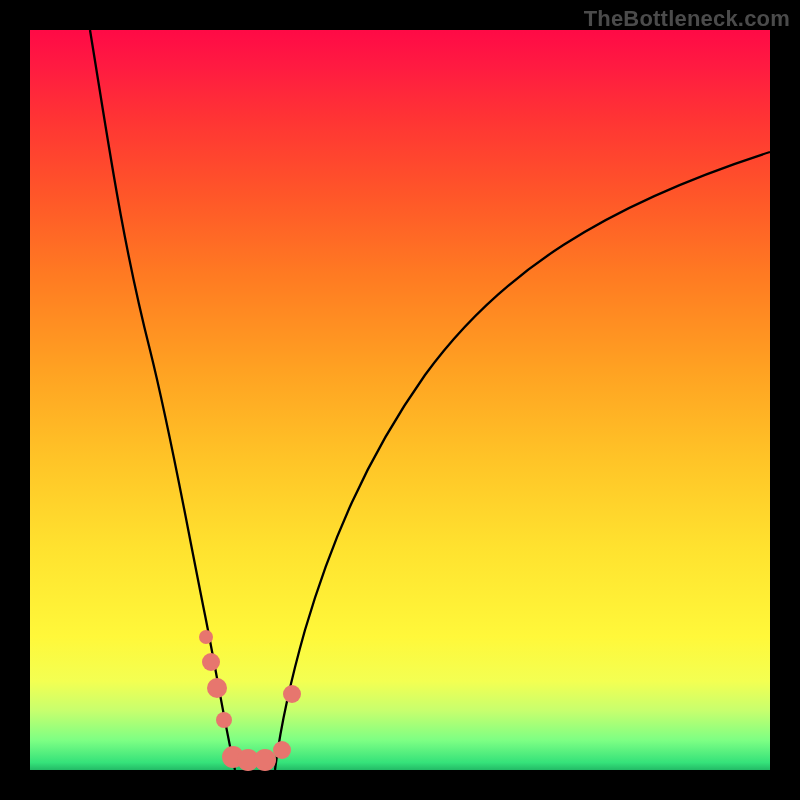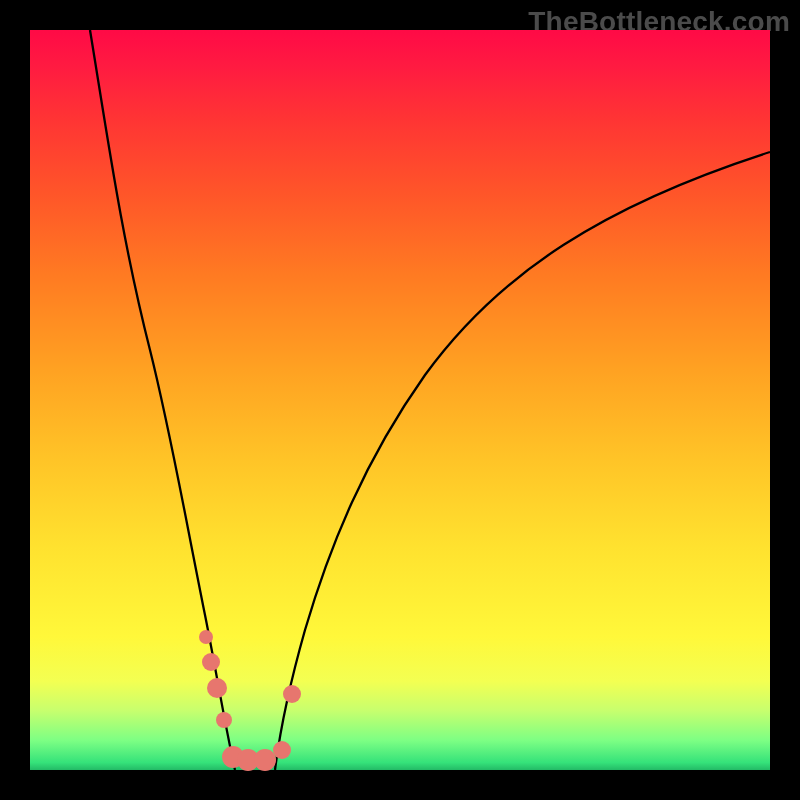--- a/index.html
+++ b/index.html
@@ -12,21 +12,21 @@
   #ff7a22 33%,
   #ffa222 46%,
   #ffc427 58%,
   #ffe22f 70%,
   #fff83a 82%,
   #f3ff52 88%,
   #c7ff6e 92%,
   #7dff84 96%,
   #35e27a 99%,
   #23ba66 100%)}
-.watermark{position:absolute;top:6px;right:10px;color:#4b4b4b;font-size:28px;font-weight:600;letter-spacing:.2px;user-select:none}
+.watermark{position:absolute;top:6px;right:10px;color:#4b4b4b;font-size:22px;font-weight:600;letter-spacing:.2px;user-select:none}
 svg.curve{position:absolute;left:0;top:0;width:740px;height:740px;overflow:visible}
 svg.curve path{fill:none;stroke:#000;stroke-width:2.3}
 .dot{position:absolute;border-radius:50%;background:#e7766e;transform:translate(-50%,-50%)}
 </style>
 </head>
 <body>
 
 <div class="wrap">
   <div class="watermark">TheBottleneck.com</div>
   <div class="plot">

